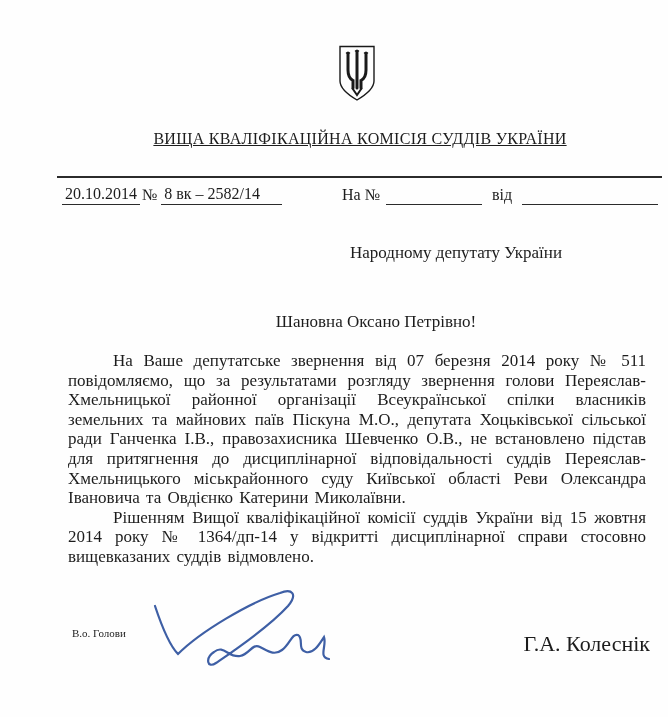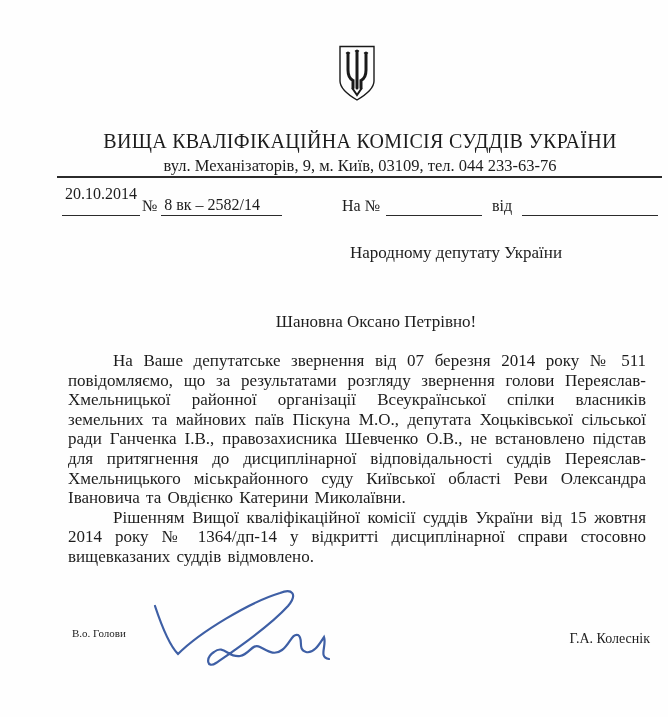--- a/index.html
+++ b/index.html
@@ -9,34 +9,34 @@
     margin:0 auto;
     background:#fefefe;
     font-family:"Liberation Serif","DejaVu Serif",serif;
     color:#1c1c1c;
     overflow:hidden;
   }
   
   .emblem{position:absolute;top:45px;left:337px;width:40px;height:57px;}
   .org-title{
     position:absolute;top:130px;left:52px;right:0;
-    text-align:center;font-size:20px;letter-spacing:.3px;white-space:nowrap;
+    text-align:center;font-size:16px;letter-spacing:.3px;white-space:nowrap;text-decoration:underline;
   }
   .org-address{
     position:absolute;top:156px;left:52px;right:0;
     text-align:center;font-size:16.5px;white-space:nowrap;
   }
   .header-rule{position:absolute;top:176px;left:57px;width:605px;height:2px;background:#2b2b2b;}
   
   .ref-line{
     position:absolute;top:185px;left:62px;right:8px;
     font-size:16px;display:flex;align-items:flex-end;white-space:nowrap;
   }
   .u{border-bottom:1.5px solid #2b2b2b;}
-  .ref-date{padding:0 3px 12px 3px;font-family:Liberation Serif, serif;}
+  .ref-date{padding:0 3px 1px 3px;font-family:Liberation Serif, serif;}
   .ref-no-sign{margin:0 4px 1px 2px;}
   .ref-docnum{padding:0 22px 1px 3px;}
   .ref-incoming-label{margin:0 6px 1px 60px;}
   .blank1{width:96px;height:18px;}
   .ref-from-label{margin:0 10px 1px 10px;}
   .blank2{width:136px;height:18px;}
   
   .recipient{position:absolute;top:240px;left:350px;font-size:17px;line-height:26px;}
   
   .salutation{
@@ -46,41 +46,40 @@
   }
   
   .body-text{
     position:absolute;top:351px;left:68px;width:578px;
     font-size:17px;line-height:19.6px;
     text-align:justify;word-spacing:2px;
   }
   .body-text p{margin:0;text-indent:45px;}
   
   .sig-label{position:absolute;top:627px;left:72px;font-size:11px;}
-  .sig-name{position:absolute;top:631px;right:18px;font-size:14px;}
+  .sig-name{position:absolute;top:631px;right:18px;font-size:22px;}
   .signature-svg{position:absolute;top:586px;left:140px;width:200px;height:92px;}
 </style>
 </head>
 <body>
 
 <div class="page">
 
   <svg class="emblem" viewBox="0 0 40 57">
     <path d="M3,1.5 H37 V36 Q37,45 20,55 Q3,45 3,36 Z" fill="none" stroke="#1a1a1a" stroke-width="1.4"></path>
     <g stroke="#1a1a1a" fill="none" stroke-linecap="round">
       <path d="M11,8 V25 Q11,33 16,35.5 L16,43" stroke-width="3"></path>
       <path d="M29,8 V25 Q29,33 24,35.5 L24,43" stroke-width="3"></path>
       <path d="M20,6 V43" stroke-width="3"></path>
       <path d="M15.5,43.5 L20,50 L24.5,43.5" stroke-width="2"></path>
       <path d="M9.5,8 h3 M27.5,8 h3 M18.5,6 h3" stroke-width="1.5"></path>
     </g>
   </svg>
 
   <div class="org-title">ВИЩА КВАЛІФІКАЦІЙНА КОМІСІЯ СУДДІВ УКРАЇНИ</div>
-  <div class="org-address">вул. Механізаторів, 9, м. Київ, 03109, тел. 044 233-63-76</div>
   <div class="header-rule"></div>
 
   <div class="ref-line">
     <span class="u ref-date">20.10.2014</span>
     <span class="ref-no-sign">№</span>
     <span class="u ref-docnum">8 вк – 2582/14</span>
     <span class="ref-incoming-label">На №</span>
     <span class="u blank1"></span>
     <span class="ref-from-label">від</span>
     <span class="u blank2"></span>

